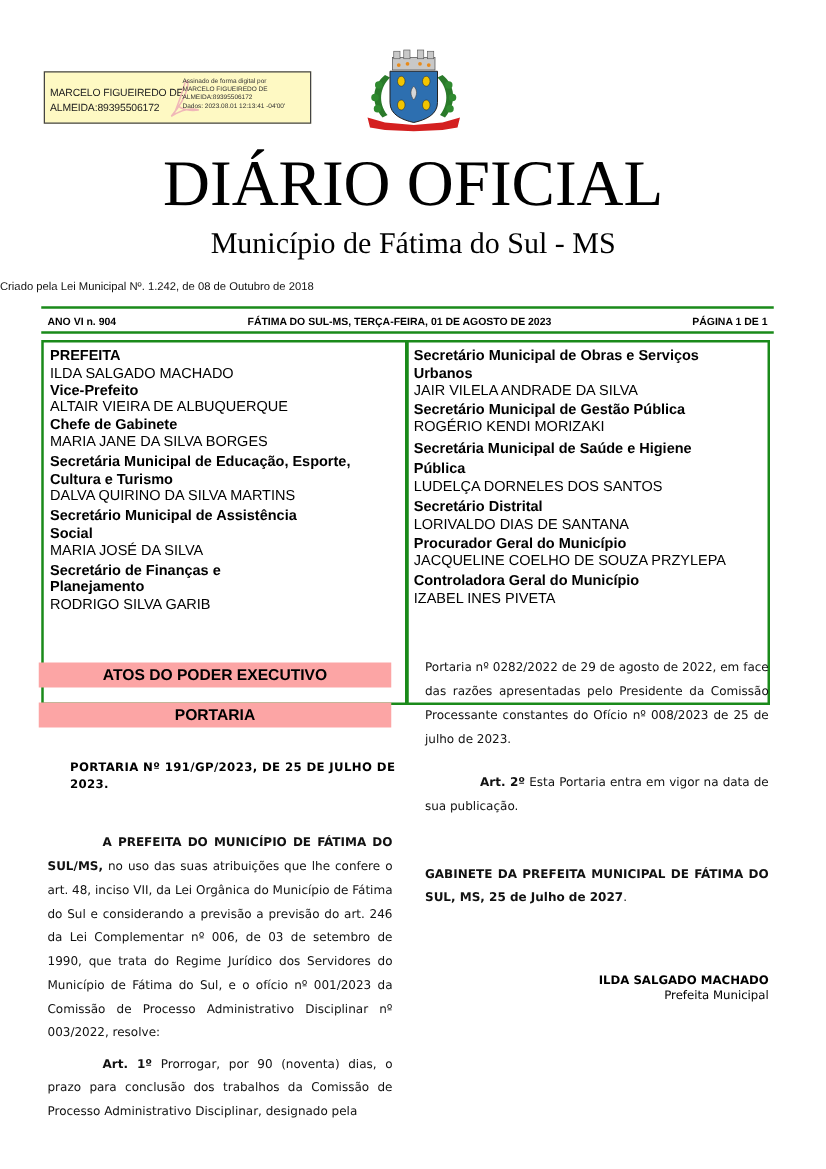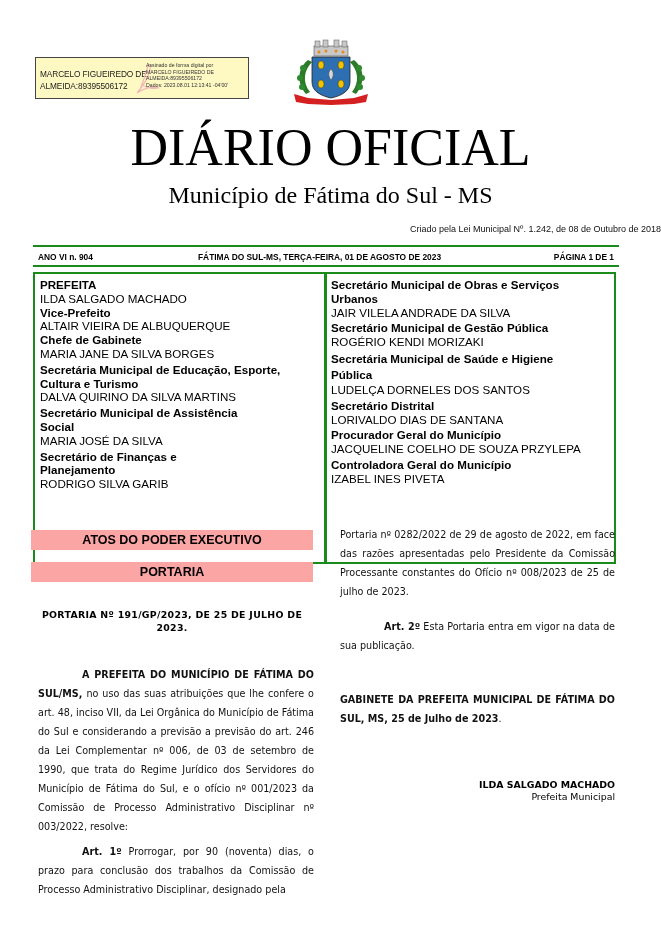--- a/index.html
+++ b/index.html
@@ -7,41 +7,41 @@
 
     .sig-box { position: absolute; left: 35px; top: 57px; width: 214px; height: 42px; border: 1px solid #444; box-sizing: border-box; background: #fef9c3; }
     .sig-name { position: absolute; left: 4px; top: 10px; font-size: 8.3px; line-height: 12px; color: #222; letter-spacing: -0.1px; }
     .sig-mark { position: absolute; left: 97px; top: 4px; width: 28px; height: 34px; }
     .sig-details { position: absolute; left: 110px; top: 4px; font-size: 5.2px; line-height: 6.6px; color: #333; }
 
     .crest { position: absolute; left: 288px; top: 38px; width: 86px; height: 68px; }
 
     .title { position: absolute; left: 0; width: 661px; top: 118px; text-align: center; font-family: "Liberation Serif", serif; font-size: 52px; line-height: 60px; letter-spacing: 0px; }
     .subtitle { position: absolute; left: 0; width: 661px; top: 180px; text-align: center; font-family: "Liberation Serif", serif; font-size: 24px; line-height: 30px; }
-    .created { position: absolute; left: 0; width: 661px; top: 223px; text-align: right; font-size: 9px; line-height: 12px; color: #111; }
+    .created { position: absolute; left: 0; width: 584px; top: 223px; text-align: left; font-size: 9px; line-height: 12px; color: #111; }
 
     .hline { position: absolute; left: 33px; width: 586px; height: 2px; background: #1a8a1a; }
     .infobar { position: absolute; left: 38px; width: 576px; top: 251px; font-size: 8.4px; font-weight: bold; line-height: 12px; }
     .infobar .l { position: absolute; left: 0; }
     .infobar .c { position: absolute; left: 160px; }
     .infobar .r { position: absolute; right: 0; }
 
     .staff-box { position: absolute; top: 272px; height: 292px; border: 2px solid #1a8a1a; box-sizing: border-box; }
     .staff-left { left: 33px; width: 294px; }
     .staff-right { left: 324px; width: 292px; }
     .staff-col { position: absolute; top: 4px; left: 5px; right: 4px; font-size: 11.6px; line-height: 13.8px; }
     .staff-col .role { font-weight: bold; }
     .staff-col .person { margin-bottom: 2px; }
 
     .green-bar { position: absolute; left: 31px; width: 282px; height: 20px; background: #fca5a5; color: #000; font-weight: bold; font-size: 12.5px; line-height: 20px; text-align: center; }
 
     .verdana { font-family: "DejaVu Sans", sans-serif; }
     .col-text { position: absolute; font-size: 9.6px; line-height: 19px; text-align: justify; color: #111; }
 
-    .portaria-title { position: absolute; left: 36px; width: 272px; top: 608px; font-family: "DejaVu Sans", sans-serif; font-weight: bold; font-size: 9.4px; line-height: 13px; text-align: center; letter-spacing: 0.3px; }
+    .portaria-title { position: absolute; left: 56px; width: 272px; top: 608px; font-family: "DejaVu Sans", sans-serif; font-weight: bold; font-size: 9.4px; line-height: 13px; text-align: left; letter-spacing: 0.3px; }
 
     .indent { text-indent: 44px; }
     b.bold { font-weight: bold; }
 
     .sign-name { position: absolute; right: 46px; top: 779px; font-family: "DejaVu Sans", sans-serif; font-weight: bold; font-size: 9.4px; line-height: 12px; text-align: right; }
     .sign-role { position: absolute; right: 46px; top: 791px; font-family: "DejaVu Sans", sans-serif; font-size: 9.4px; line-height: 12px; text-align: right; }
   </style>
 </head>
 <body>
 
@@ -169,16 +169,16 @@
 <div class="portaria-title">PORTARIA Nº 191/GP/2023, DE 25 DE JULHO DE 2023.</div>
 
 <div class="col-text verdana indent" style="left:38px; width:276px; top:665px;"><b class="bold">A PREFEITA DO MUNICÍPIO DE FÁTIMA DO SUL/MS,</b><span> no uso das suas atribuições que lhe confere o art. 48, inciso VII, da Lei Orgânica do Município de Fátima do Sul e considerando a previsão a previsão do art. 246 da Lei Complementar nº 006, de 03 de setembro de 1990, que trata do Regime Jurídico dos Servidores do Município de Fátima do Sul, e o ofício nº 001/2023 da Comissão de Processo Administrativo Disciplinar nº 003/2022, resolve:</span></div>
 
 <div class="col-text verdana indent" style="left:38px; width:276px; top:842px;"><b class="bold">Art. 1º</b><span> Prorrogar, por 90 (noventa) dias, o prazo para conclusão dos trabalhos da Comissão de Processo Administrativo Disciplinar, designado pela</span></div>
 
 <div class="col-text verdana" style="left:340px; width:275px; top:525px;">Portaria nº 0282/2022 de 29 de agosto de 2022, em face das razões apresentadas pelo Presidente da Comissão Processante constantes do Ofício nº 008/2023 de 25 de julho de 2023.</div>
 
 <div class="col-text verdana indent" style="left:340px; width:275px; top:617px;"><b class="bold">Art. 2º</b><span> Esta Portaria entra em vigor na data de sua publicação.</span></div>
 
-<div class="col-text verdana" style="left:340px; width:275px; top:690px;"><b class="bold">GABINETE DA PREFEITA MUNICIPAL DE FÁTIMA DO SUL, MS, 25 de Julho de 2023</b><span>.</span></div>
+<div class="col-text verdana" style="left:340px; width:275px; top:690px;"><b class="bold">GABINETE DA PREFEITA MUNICIPAL DE FÁTIMA DO SUL, MS, 25 de Julho de 2027</b><span>.</span></div>
 
 <div class="sign-name">ILDA SALGADO MACHADO</div>
 <div class="sign-role">Prefeita Municipal</div>
 
 </body></html>

